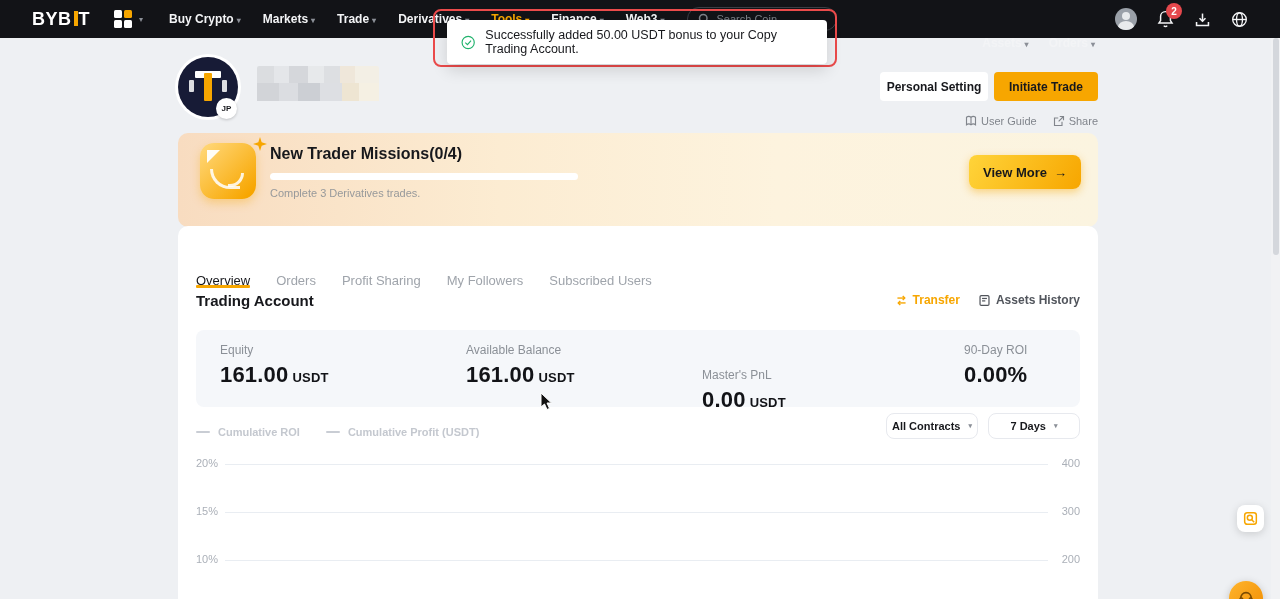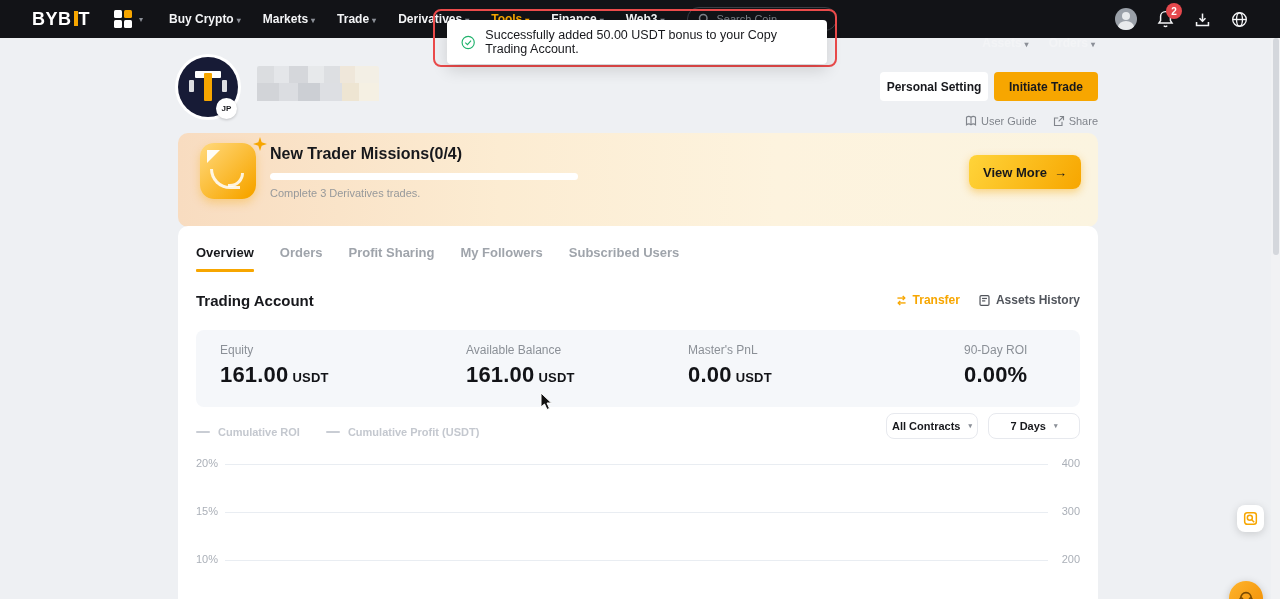--- a/index.html
+++ b/index.html
@@ -84,35 +84,35 @@
   .mission-progress .fill { height:100%; width:0%; background:#f7a600; }
   .mission-desc { position:absolute; left:92px; top:54px; font-size:11px; color:#97999b; }
   .btn-viewmore { position:absolute; left:791px; top:22px; width:112px; height:34px; border-radius:8px;
                   background:linear-gradient(120deg,#ffd43a, #f7a600); display:flex; align-items:center; justify-content:center;
                   gap:7px; font-size:13px; font-weight:bold; color:#17181c; cursor:pointer;
                   box-shadow:0 3px 8px rgba(247,166,0,.45); }
 
   
   .main-card { position:absolute; left:178px; top:226px; width:920px; height:373px; background:#fff; border-radius:10px 10px 0 0; }
   .tabs { position:absolute; left:196px; top:245px; display:flex; gap:26px; }
-  .tab { font-size:13px; font-weight:bold; color:#9fa4ab; padding-bottom:12px; cursor:pointer; position:relative; }
+  .tab { font-size:13px; font-weight:normal; color:#9fa4ab; padding-bottom:0; cursor:pointer; position:relative;margin-top:28px; }
   .tab.active { color:#17181c; }
   .tab.active::after { content:""; position:absolute; left:0; bottom:0; width:100%; height:3px; background:#f7a600; border-radius:1px; }
   .section-title { position:absolute; left:196px; top:292px; font-size:15px; font-weight:bold; color:#17181c; }
   .acct-links { position:absolute; left:880px; top:293px; width:200px; display:flex; justify-content:flex-end; gap:18px; }
   .acct-link { display:flex; align-items:center; gap:5px; font-size:12px; font-weight:bold; cursor:pointer; white-space:nowrap; }
   .acct-link.transfer { color:#f7a600; }
   .acct-link.history { color:#51555c; }
 
   .stats-panel { position:absolute; left:196px; top:330px; width:884px; height:77px; background:#f5f7fa; border-radius:8px; }
   .stat { position:absolute; top:13px; }
   .stat .lbl { font-size:12px; color:#8b9097; margin-bottom:5px; }
   .stat .val { font-size:22px; font-weight:bold; color:#121317; letter-spacing:.2px; }
   .stat .unit { font-size:13px; font-weight:bold; margin-left:4px; }
-  .stat.c1 { left:24px; } .stat.c2 { left:270px; } .stat.c3 { left:492px; } .stat.c4 { left:768px; }
+  .stat.c1 { left:24px; } .stat.c2 { left:270px; } .stat.c3 { left:506px;margin-top:25px; } .stat.c4 { left:768px; }
 
   .legend { position:absolute; left:196px; top:426px; display:flex; gap:26px; }
   .legend-item { display:flex; align-items:center; gap:8px; font-size:11px; font-weight:bold; color:#c4c8cf; cursor:pointer; }
   .legend-dash { width:14px; height:2px; background:#c9cdd4; border-radius:1px; }
   .filter-btn { position:absolute; top:413px; height:26px; background:#fff; border:1px solid #e7e9ee; border-radius:8px;
                 display:flex; align-items:center; justify-content:center; gap:8px; font-size:11px; font-weight:bold;
                 color:#17181c; cursor:pointer; }
   .filter-contracts { left:886px; width:92px; }
   .filter-period { left:988px; width:92px; }
   .filter-btn .caret { margin:0; font-size:7px; }

